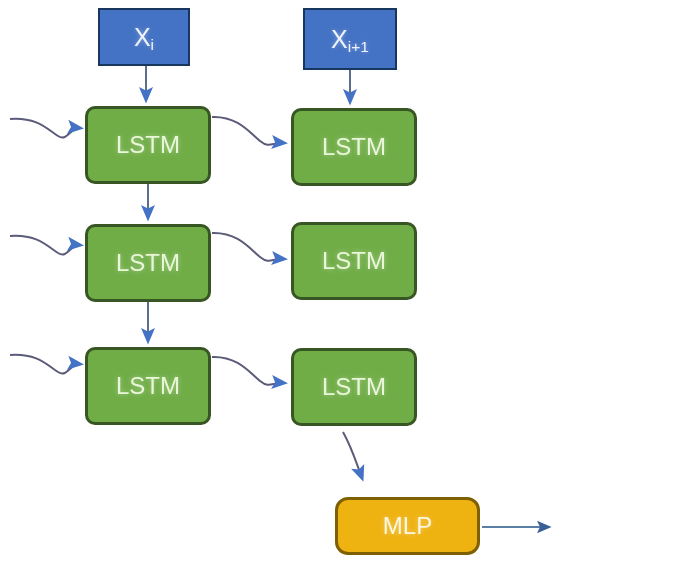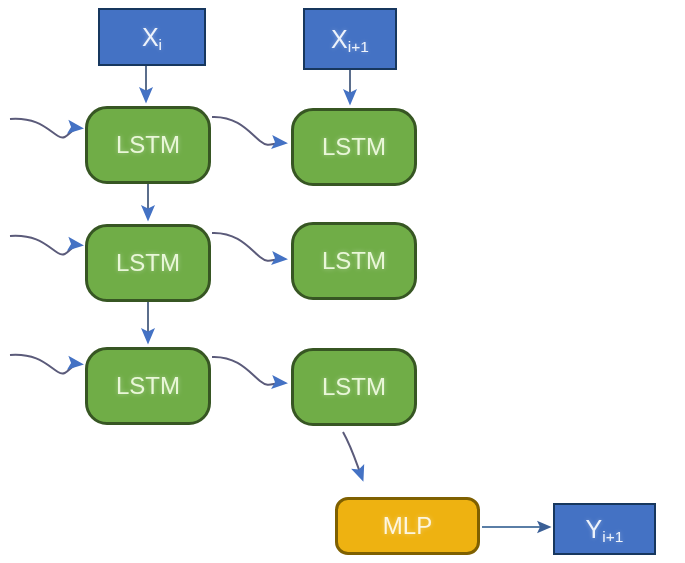--- a/index.html
+++ b/index.html
@@ -44,21 +44,21 @@
     color: #eef3fb;
     font-size: 25px;
   }
   .io-node .lbl {
     text-shadow: 0 0 4px rgba(255,255,255,0.35);
   }
   
   .lstm-node {
     background: #70ad47;
     border: 3px solid #375623;
-    border-radius: 22px;
+    border-radius: 10px;
     color: #e9f7d8;
     font-size: 24px;
   }
   .lstm-node .lbl {
     text-shadow: 0 0 5px rgba(255,255,255,0.4);
   }
   
   .mlp-node {
     background: #eeb211;
     border: 3px solid #7f6000;
@@ -132,21 +132,21 @@
 
     <g>
       <path d="M343,432 C352,448 356,462 362,478" fill="none" stroke="#5b5b7a" stroke-width="2" marker-end="url(#ah-big)"></path>
     </g>
 
     <g>
       <line x1="482" y1="527" x2="548" y2="527" stroke="#5a7ea6" stroke-width="2" marker-end="url(#ah-small)"></line>
     </g>
   </svg>
 
-  <div class="node io-node" style="left:98px; top:8px; width:108px; height:58px;">
+  <div class="node io-node" style="left:98px; top:8px; width:92px; height:58px;">
     <span class="lbl"><span>X</span><sub>i</sub></span>
   </div>
 
   <div class="node io-node" style="left:303px; top:8px; width:94px; height:62px;">
     <span class="lbl"><span>X</span><sub>i+1</sub></span>
   </div>
 
   <div class="node lstm-node" style="left:85px; top:106px; width:126px; height:78px;">
     <span class="lbl">LSTM</span>
   </div>
@@ -168,17 +168,14 @@
   </div>
 
   <div class="node lstm-node" style="left:291px; top:348px; width:126px; height:78px;">
     <span class="lbl">LSTM</span>
   </div>
 
   <div class="node mlp-node" style="left:335px; top:497px; width:145px; height:58px;">
     <span class="lbl">MLP</span>
   </div>
 
-  <div class="node io-node" style="left:553px; top:503px; width:103px; height:52px;">
-    <span class="lbl"><span>Y</span><sub>i+1</sub></span>
-  </div>
 
 </div>
 
 </body></html>

